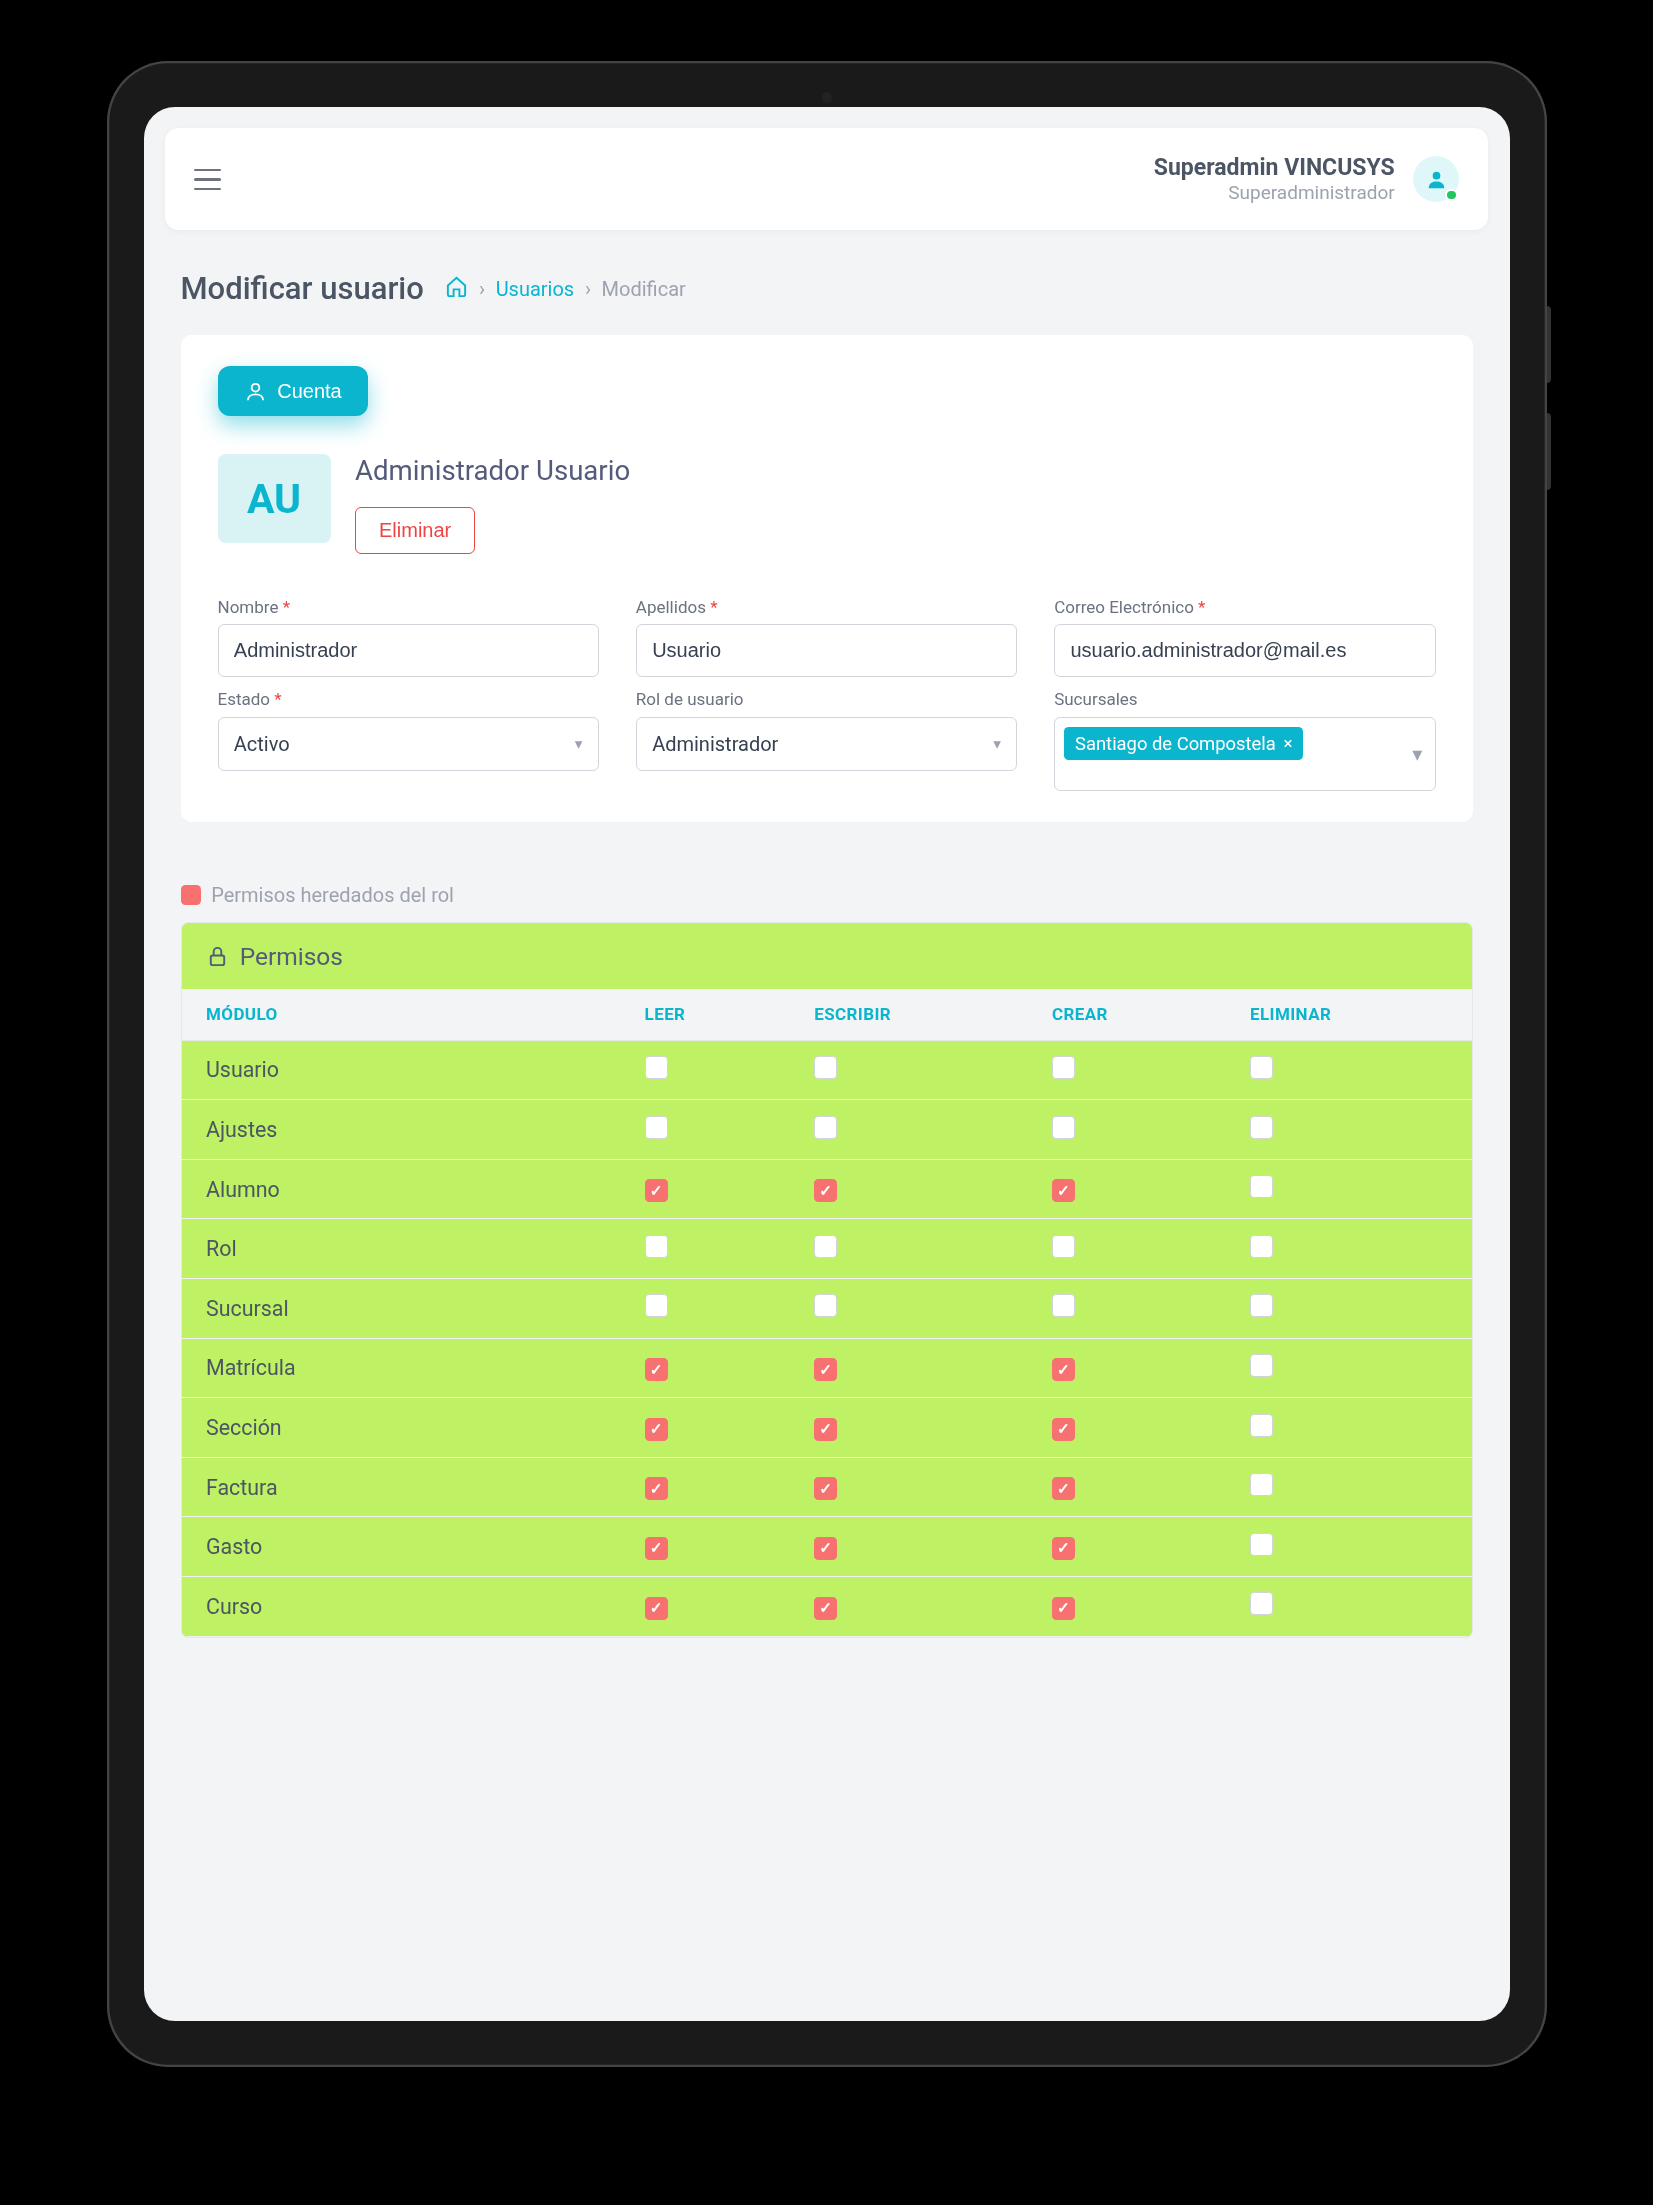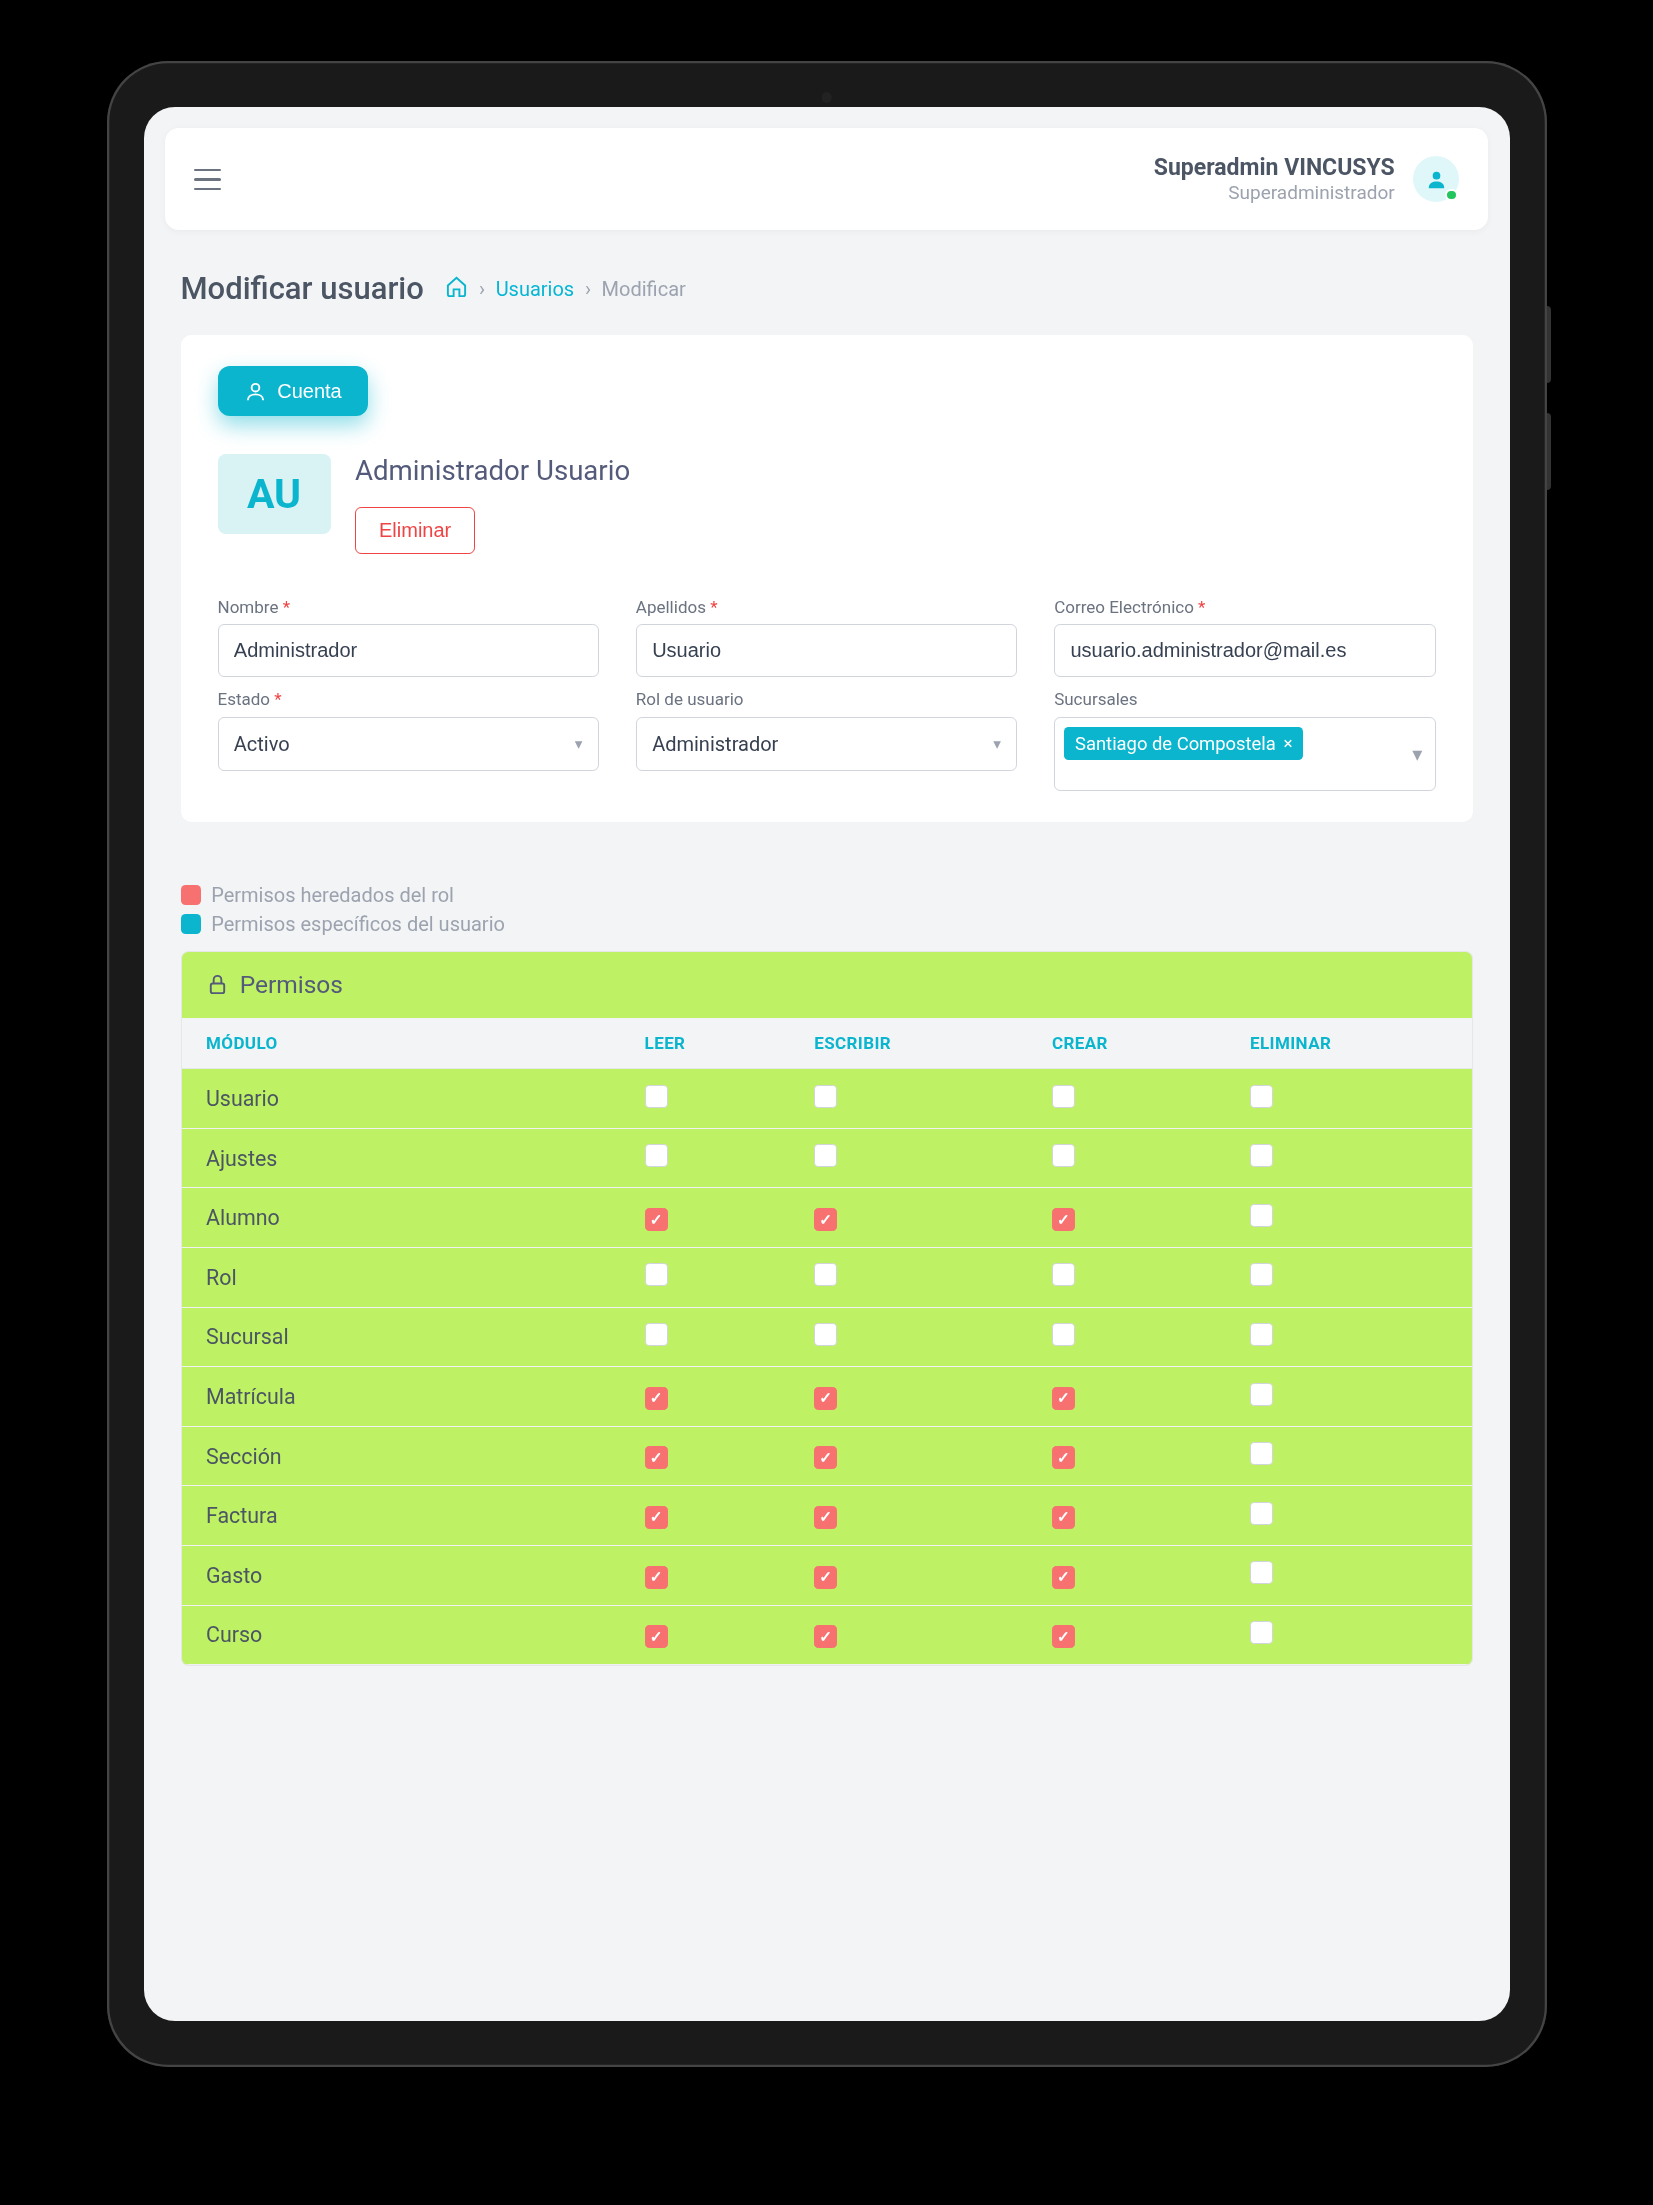--- a/index.html
+++ b/index.html
@@ -100,21 +100,21 @@
     border:none; border-radius:12px;
     padding: 13.8px 26px;
     font-size:20px;
     display:inline-flex; align-items:center; gap:10.7px;
     box-shadow: 0 9.2px 21.4px rgba(11,181,206,.45);
     cursor:pointer;
   }
 
   .profile-row { display:flex; align-items:flex-start; gap:24.5px; margin:38px 0 43px; }
   .avatar-square {
-    width:113px; height:80px;
+    width:113px; height:89px;
     background:#d9f3f5;
     border-radius:7.7px;
     display:flex; align-items:center; justify-content:center;
     color:#0bb5ce; font-weight:700; font-size:41px;
   }
   .profile-meta .display-name { color:#545a79; font-size:27.6px; margin-bottom:20px;}
   .delete-btn {
     border:1.1px solid #ef4444; color:#ef4444;
     background:#fff; padding:10.7px 23px; border-radius:6.1px;
     font-size:20px; cursor:pointer;
@@ -295,24 +295,20 @@
           </div>
         </div>
       </div>
     </div>
 
     <div class="legend">
       <div class="legend-row">
         <span class="swatch swatch-inherited"></span>
         <span>Permisos heredados del rol</span>
       </div>
-      <div class="legend-row">
-        <span class="swatch swatch-user"></span>
-        <span>Permisos específicos del usuario</span>
-      </div>
     </div>
 
     <div class="perm-card">
       <div class="perm-title">
         <svg class="ico" viewBox="0 0 24 24" fill="none" stroke="#545a79" stroke-width="2">
             <rect x="5" y="11" width="14" height="10" rx="2"></rect>
             <path d="M8 11V7a4 4 0 1 1 8 0v4"></path>
           </svg>
         <span>Permisos</span>
       </div>

